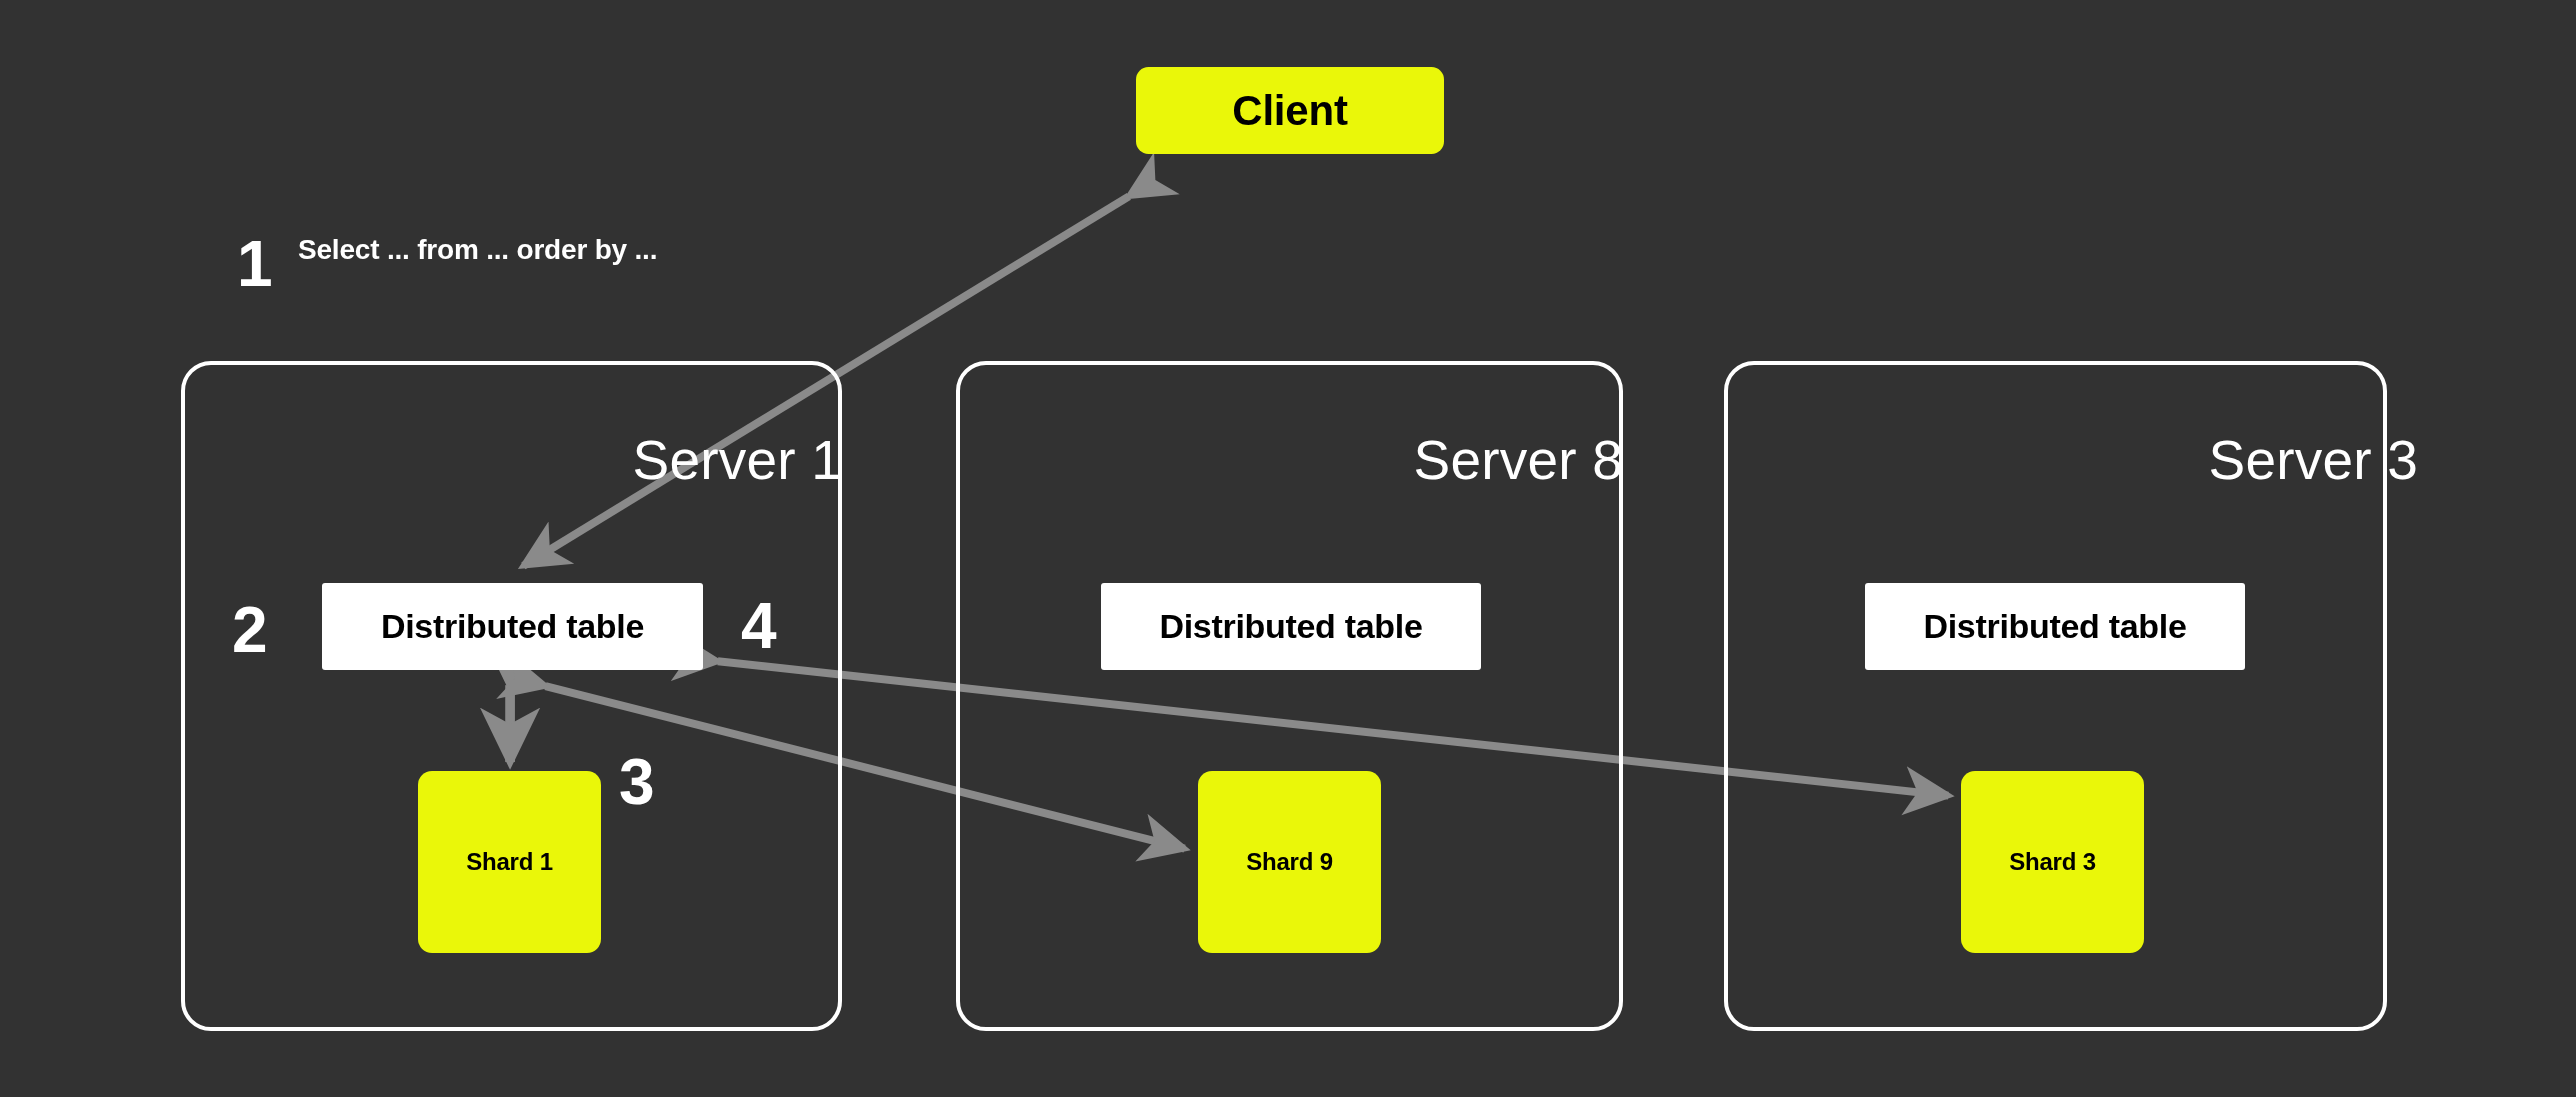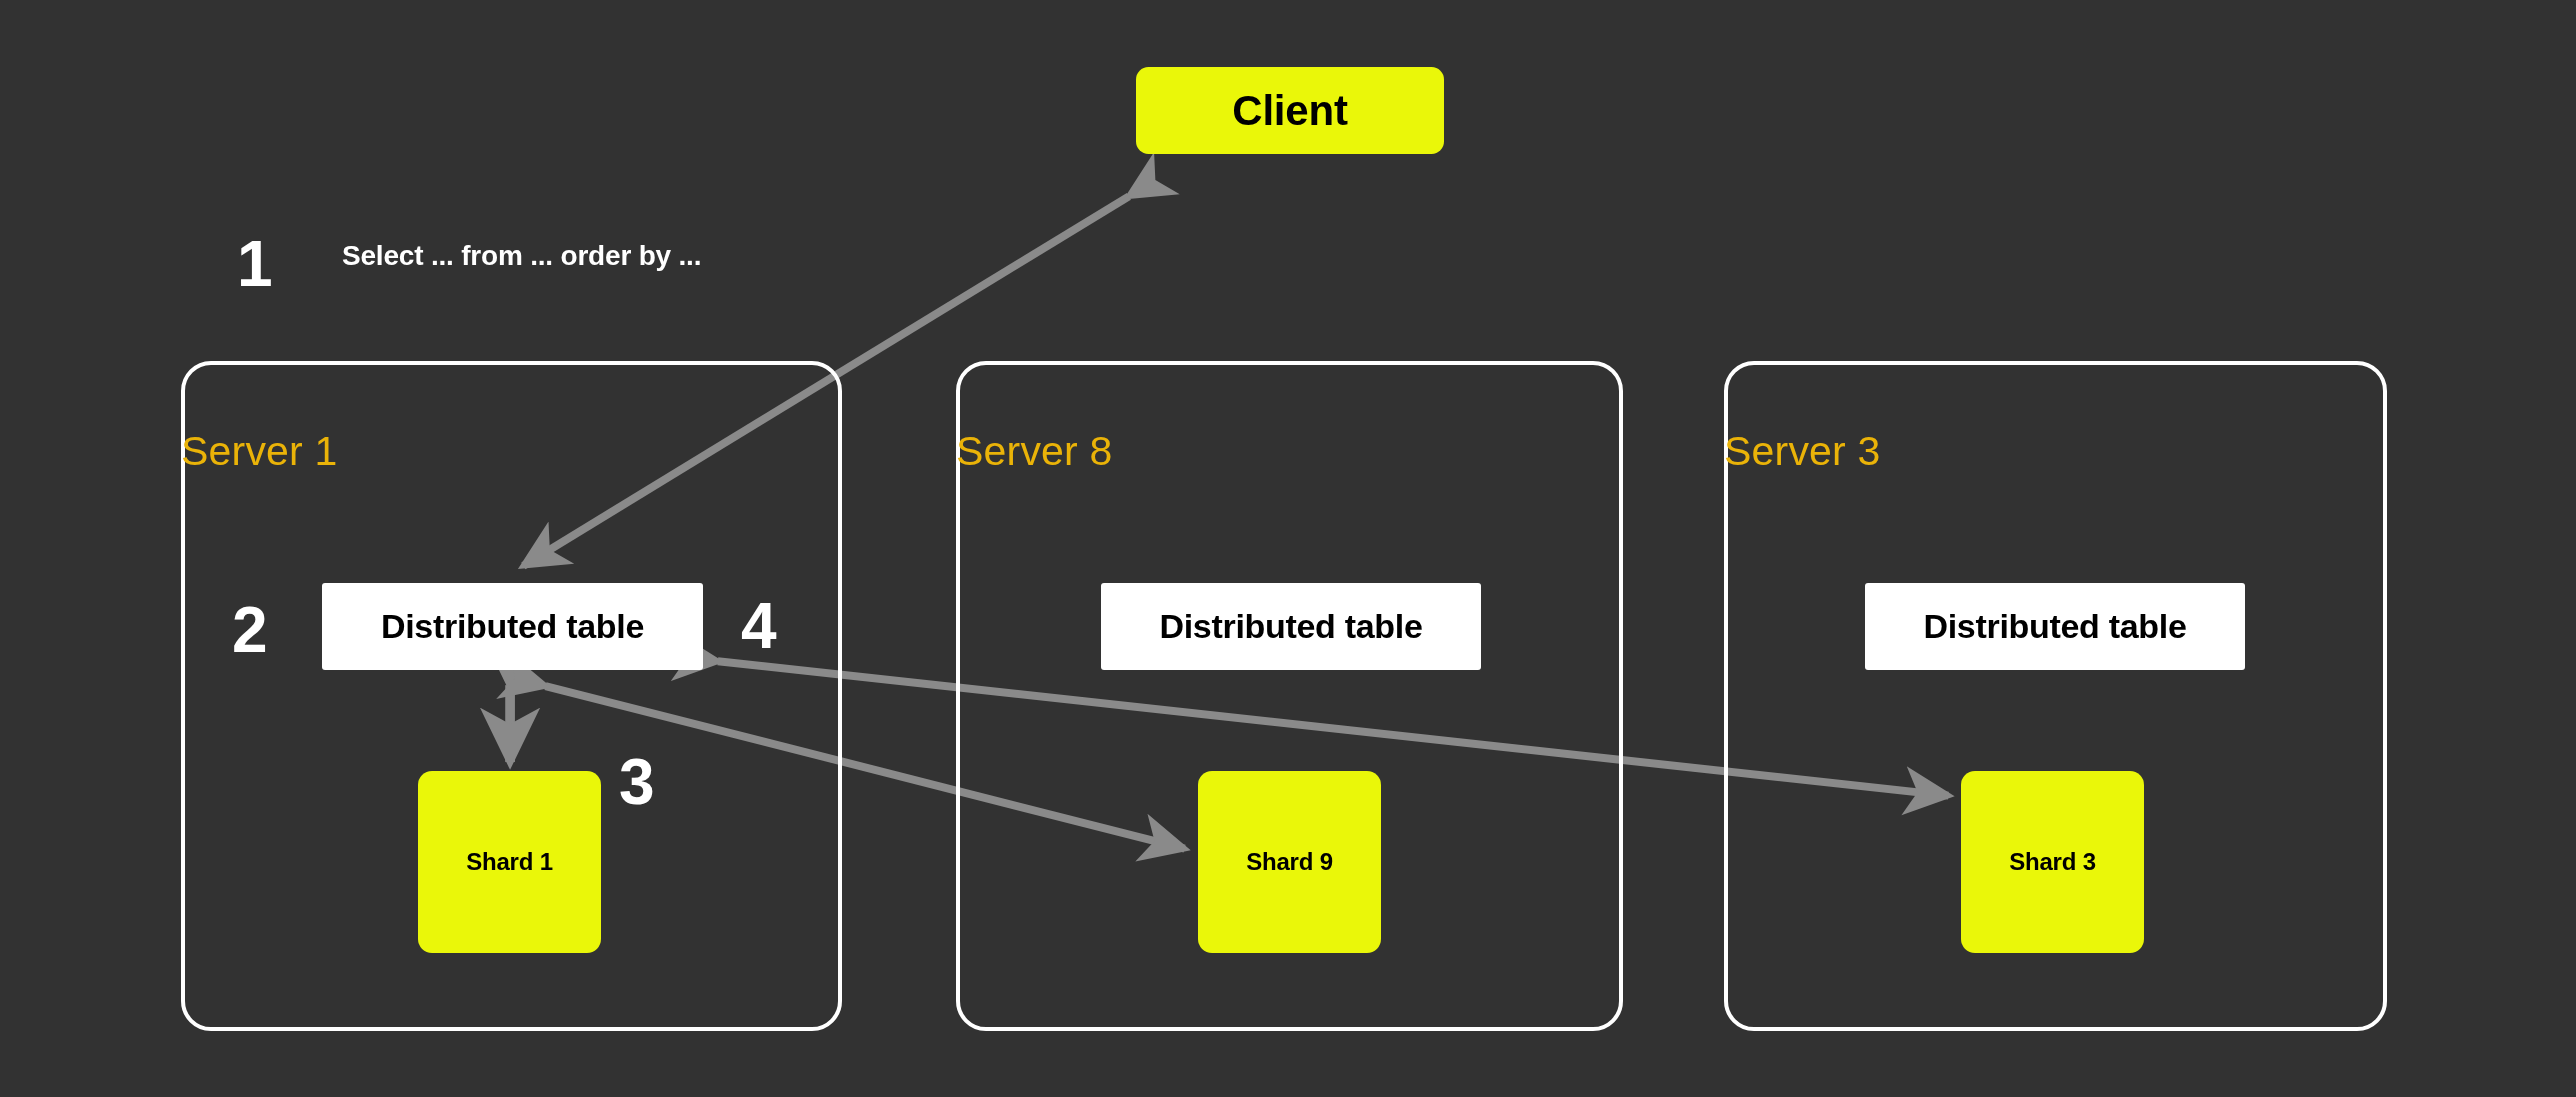--- a/index.html
+++ b/index.html
@@ -20,25 +20,25 @@
   
   .server-box {
     position: absolute;
     box-sizing: border-box;
     border: 4.4px solid #ffffff;
     border-radius: 30px;
     background: transparent;
   }
   .server-title {
     position: absolute;
-    color: #eab308;
-    font-size: 41px;
+    color: #ffffff;
+    font-size: 55px;
     font-weight: 400;
     letter-spacing: 0.2px;
-    text-align: left;
+    text-align: right;
     white-space: nowrap;
   }
 
   
   .client-box {
     position: absolute;
     background: #eaf709;
     border-radius: 12.4px;
     color: #000000;
     font-size: 42px;
@@ -131,21 +131,21 @@
     <g>
       <line x1="812" y1="748" x2="2204" y2="900" stroke="#8a8a8a" stroke-width="9" marker-start="url(#ah)" marker-end="url(#ah)"></line>
     </g>
   </svg>
 
   <div class="client-box" style="left:1136px; top:67px; width:308px; height:87px;">
     <span>Client</span>
   </div>
 
   <div class="step-num big" style="left:237px; top:232px;">1</div>
-  <div class="step-caption" style="left:298px; top:240px;margin-left:44px;">Select ... from ... order by ...</div>
+  <div class="step-caption" style="left:298px; top:234px;">Select ... from ... order by ...</div>
 
   <div class="server-box" style="left:181px; top:361px; width:661px; height:670px;"></div>
   <div class="server-title" style="left:181px; top:428px; width:661px;">Server 1</div>
 
   <div class="step-num big" style="left:232px; top:598px;">2</div>
 
   <div class="dist-table" style="left:322px; top:583px; width:381px; height:87px;">
     <span>Distributed table</span>
   </div>
 

